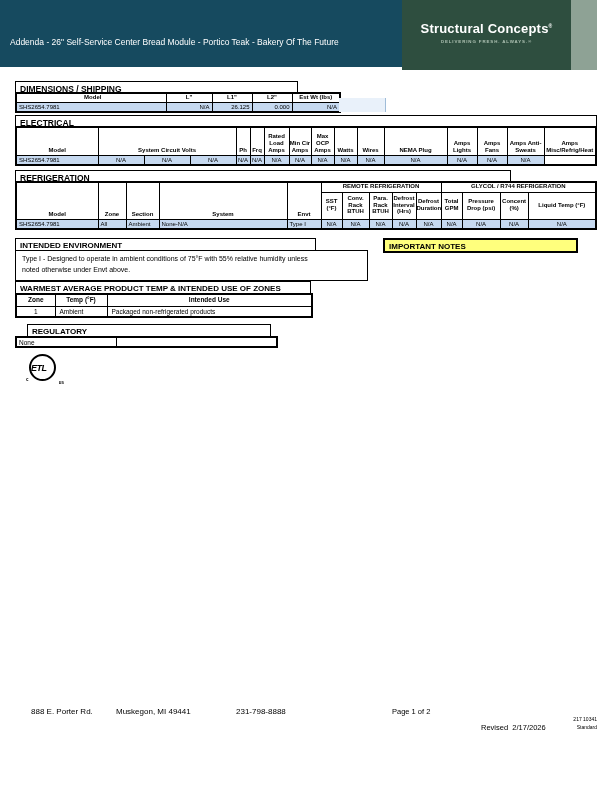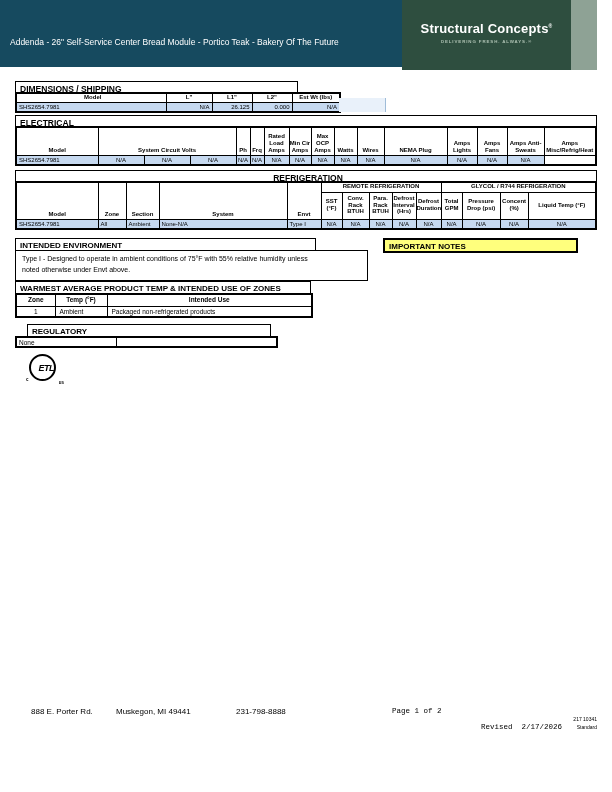--- a/index.html
+++ b/index.html
@@ -44,29 +44,29 @@
   
   .env-body { border:1.5px solid #000; font-size:7px; line-height:1.5; padding:3px 6px; }
   .env-body span { display:block; max-width:292px; white-space:normal; }
   .notes-box { background:#ffff7d; border:2px solid #000; font-size:8px; font-weight:bold; padding:2px 9px 0 4px; }
 
   
   .etl-wrap { width:40px; height:36px; }
   .etl-circle {
     position:absolute; left:3px; top:2px; width:27px; height:27px;
     border:2.5px solid #000; border-radius:50%;
-    display:flex; align-items:center; justify-content:flex-end;
+    display:flex; align-items:center; justify-content:flex-start;
   }
   .etl-letters { font-size:9px; font-weight:bold; font-style:italic; letter-spacing:-0.5px; }
   .etl-us { position:absolute; right:2px; bottom:3px; font-size:4.5px; font-weight:bold; }
   .etl-c  { position:absolute; left:0; bottom:6px; font-size:4.5px; font-weight:bold; }
 
   
   .ft { font-size:8px; }
-  .ft-sm { font-size:7.5px;font-family:Liberation Mono, monospace; }
+  .ft-sm { font-size:7.5px; }
   .doc-info { text-align:right; font-size:5px; line-height:1.5; }
 </style>
 </head>
 <body>
 
 <div class="abs hdr-blue">
   <div class="abs doc-sub">Addenda - 26" Self-Service Center Bread Module - Portico Teak - Bakery Of The Future</div>
 </div>
 <div class="abs hdr-green">
   <div class="brand-name"><span>Structural Concepts</span><sup>®</sup></div>
@@ -152,21 +152,21 @@
     <td>N/A</td>
     <td>N/A</td>
     <td>N/A</td>
     <td>N/A</td>
     <td>N/A</td>
     <td>N/A</td>
   </tr>
 </tbody>
   </table>
 
-<div class="abs sec-title" style="left:15px; top:170px; width:582px; height:12px;text-align:center;">REFRIGERATION</div>
+<div class="abs sec-title" style="left:15px; top:170px; width:496px; height:12px;">REFRIGERATION</div>
 <table class="abs" style="left:15px; top:181px; width:582px;">
   <colgroup>
     <col style="width:82px">
       <col style="width:28px">
       <col style="width:33px">
       <col style="width:128px">
     <col style="width:34px">
       <col style="width:21px">
       <col style="width:27px">
       <col style="width:23px">

